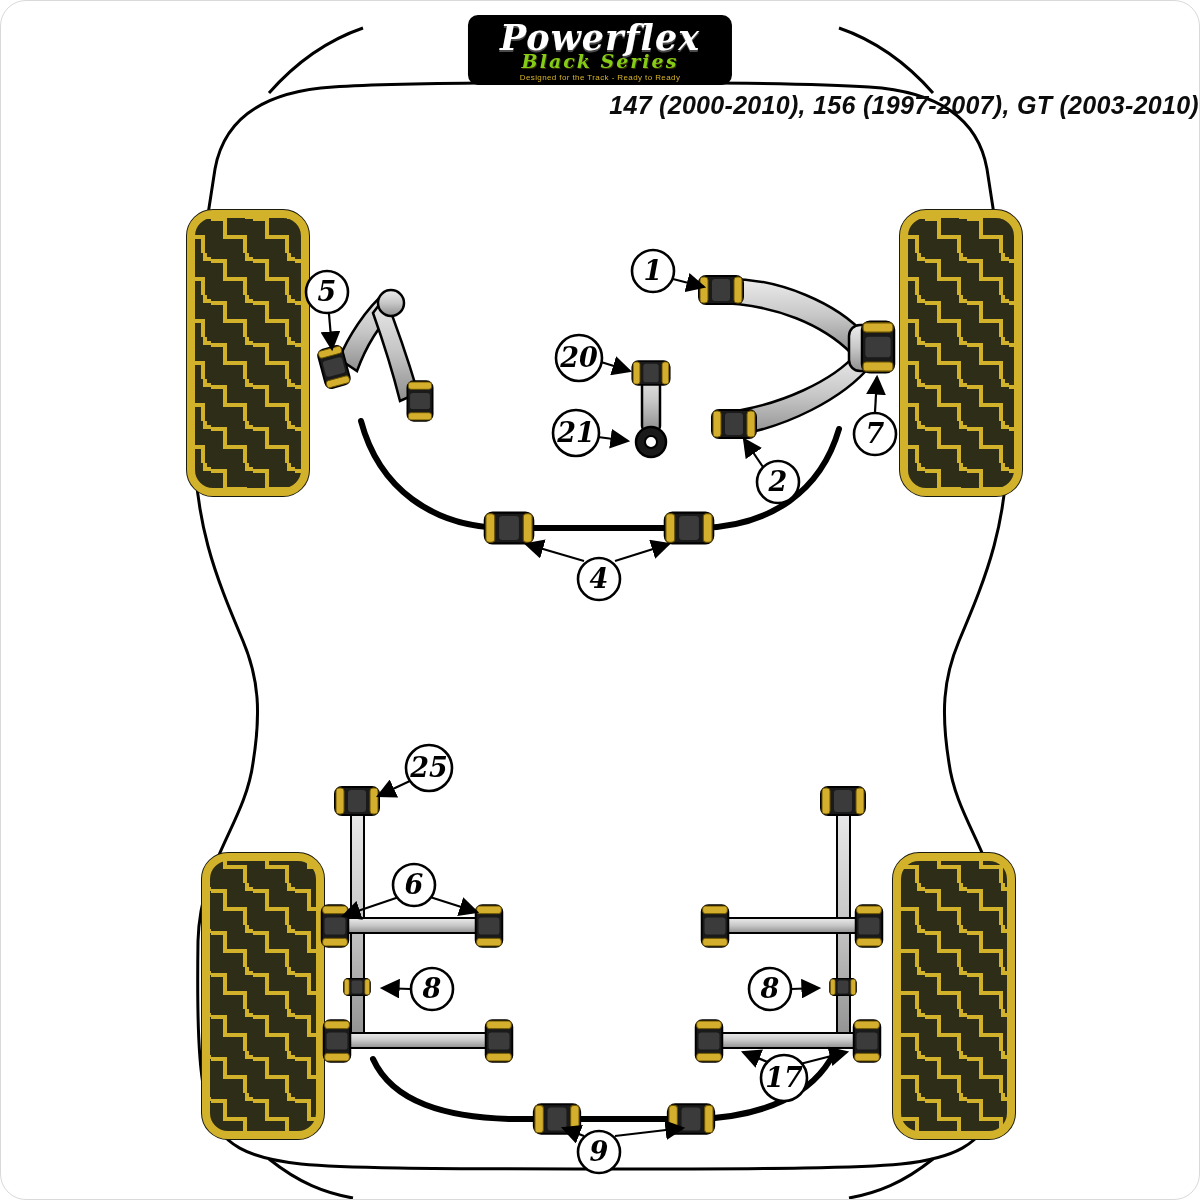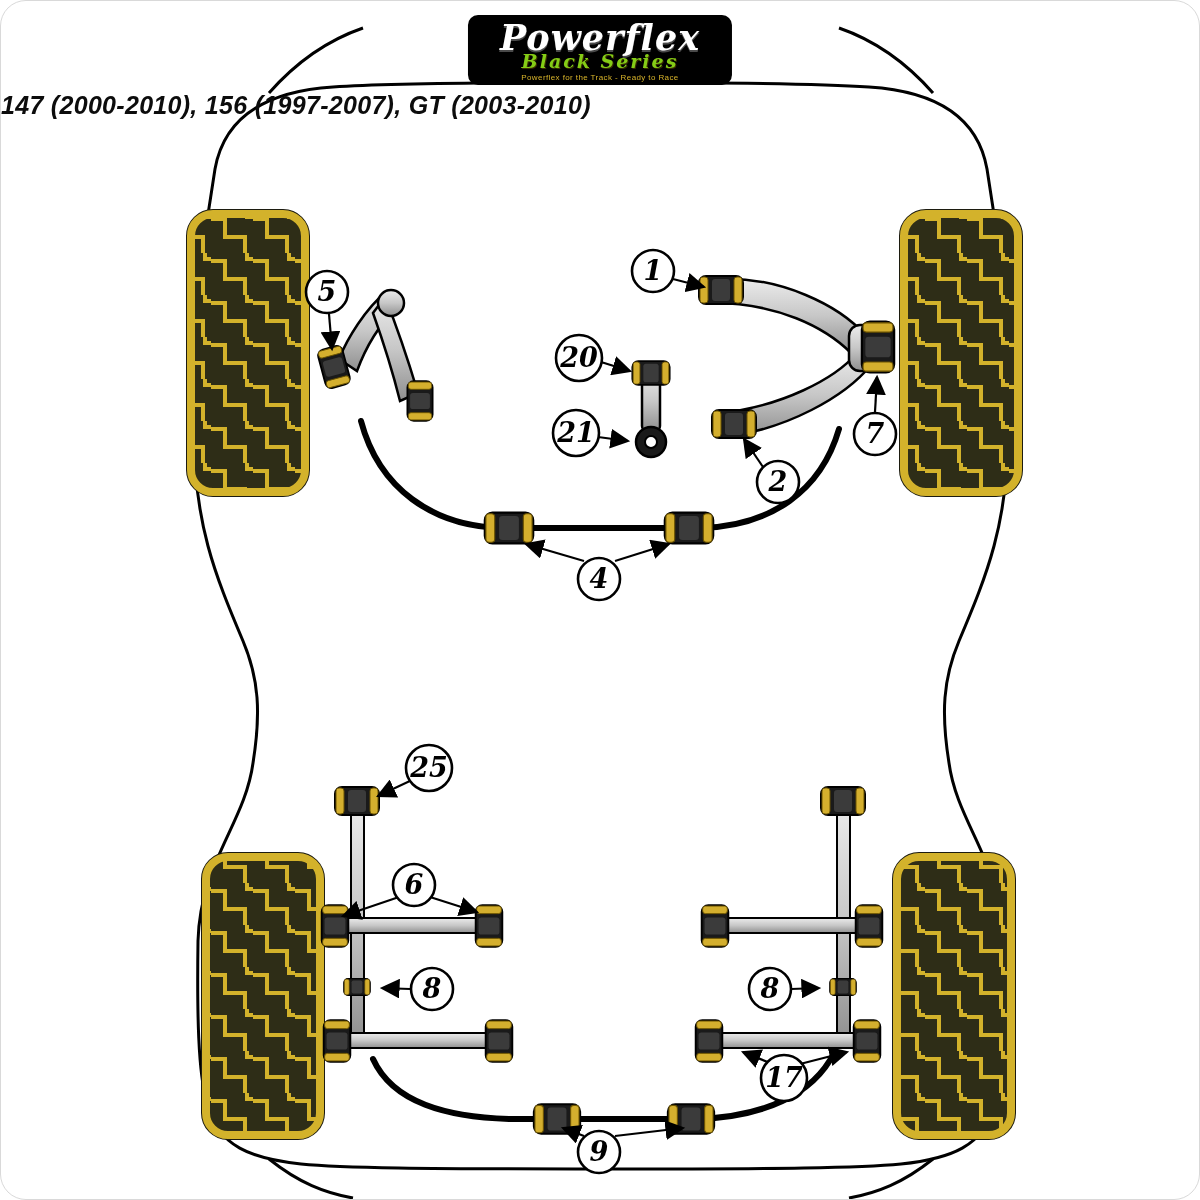--- a/index.html
+++ b/index.html
@@ -19,40 +19,40 @@
   }
   .logo-sub{
     font-family:"DejaVu Serif",serif;font-style:italic;font-weight:bold;
     font-size:19px;line-height:1;color:#84cc16;margin-top:-3px;letter-spacing:2px;
     text-shadow:1px 1px 0 #3a2e00;
   }
   .logo-tag{
     font-size:8px;color:#d8b42a;margin-top:2px;letter-spacing:.4px;
   }
   .title{
-    position:absolute;top:90px;left:0;width:100%;text-align:left;z-index:2;
+    position:absolute;top:90px;left:0;width:100%;text-align:right;z-index:2;
     font-style:italic;font-weight:700;font-size:25px;color:#0c0c0c;letter-spacing:.3px;
   }
   .diagram{position:absolute;left:0;top:0;z-index:1;}
   .co{fill:#fff;stroke:#000;stroke-width:2.6;}
   .cot{
     font-family:"DejaVu Serif",serif;font-style:italic;font-weight:bold;
     font-size:27px;text-anchor:middle;fill:#000;
   }
   .arrows line{stroke:#000;stroke-width:2.2;}
 </style>
 </head>
 <body>
 
 <div class="stage">
 
   <div class="logo-box">
     <div class="logo-main">Powerflex</div>
     <div class="logo-sub">Black Series</div>
-    <div class="logo-tag">Powerflex for the Track - Ready to Race</div>
+    <div class="logo-tag">Designed for the Track - Ready to Ready</div>
   </div>
 
   <div class="title">147 (2000-2010), 156 (1997-2007), GT (2003-2010)</div>
 
   <svg class="diagram" width="1198" height="1198" viewBox="0 0 1198 1198">
     <defs>
       <pattern id="tread" width="42" height="42" patternUnits="userSpaceOnUse">
         <rect width="42" height="42" fill="#2e2d17"></rect>
         <g fill="none" stroke="#d3b22b" stroke-width="4">
           <path d="M-6 8 H14 V26 H34 V44"></path>

